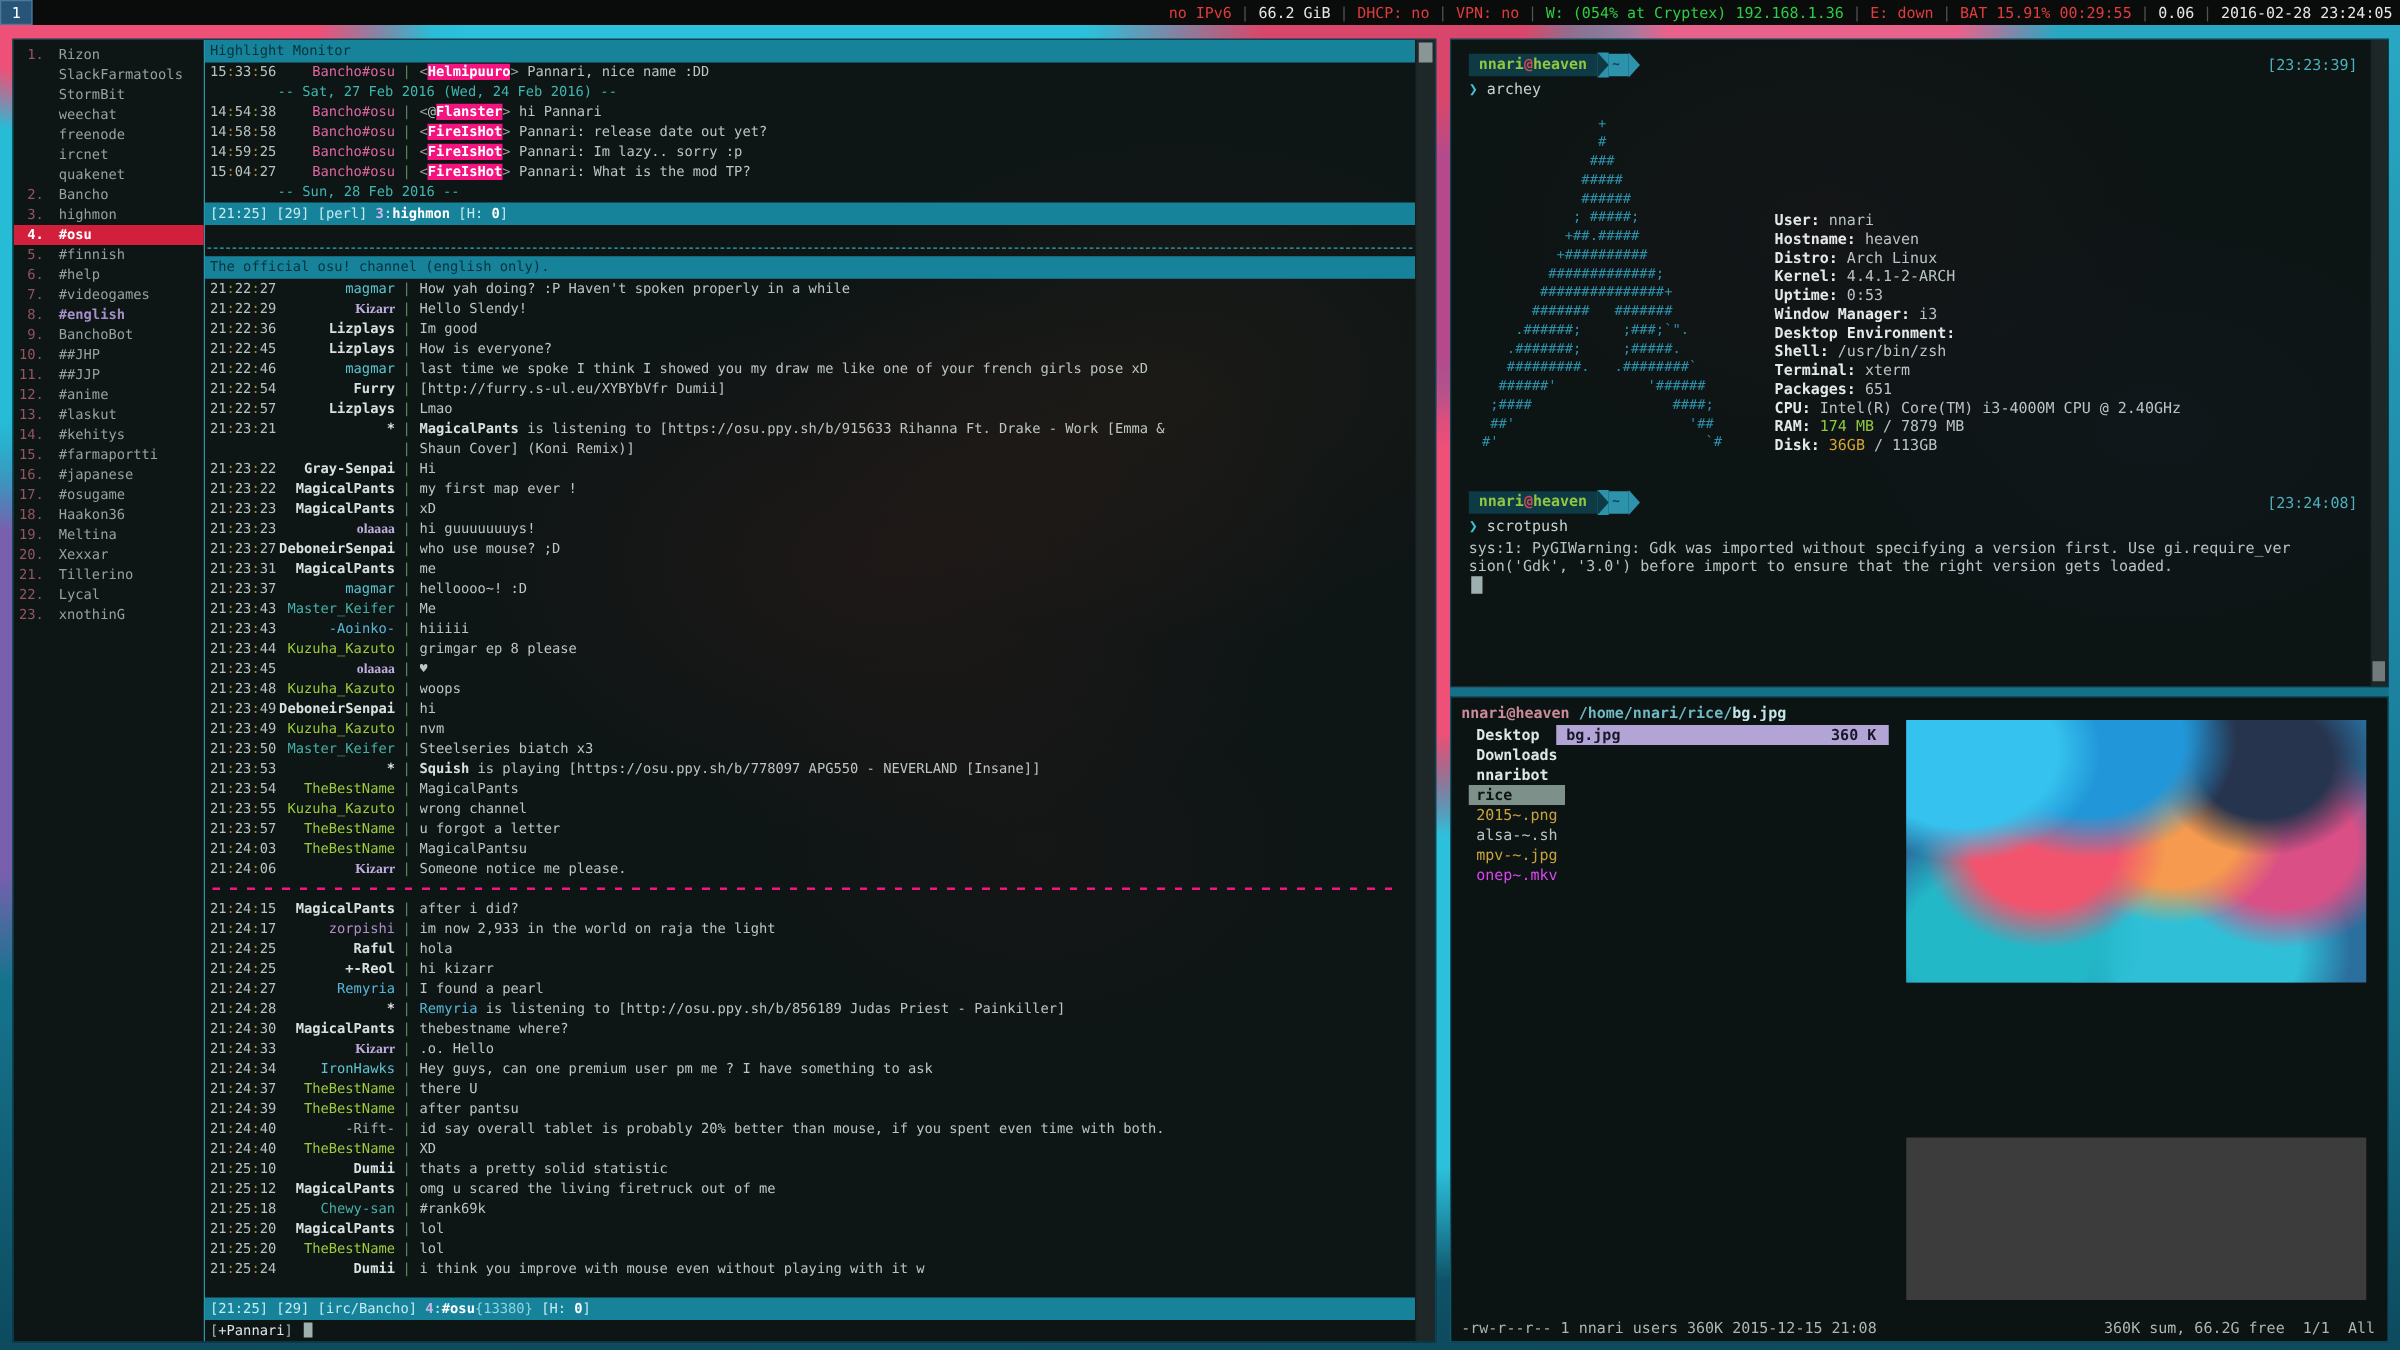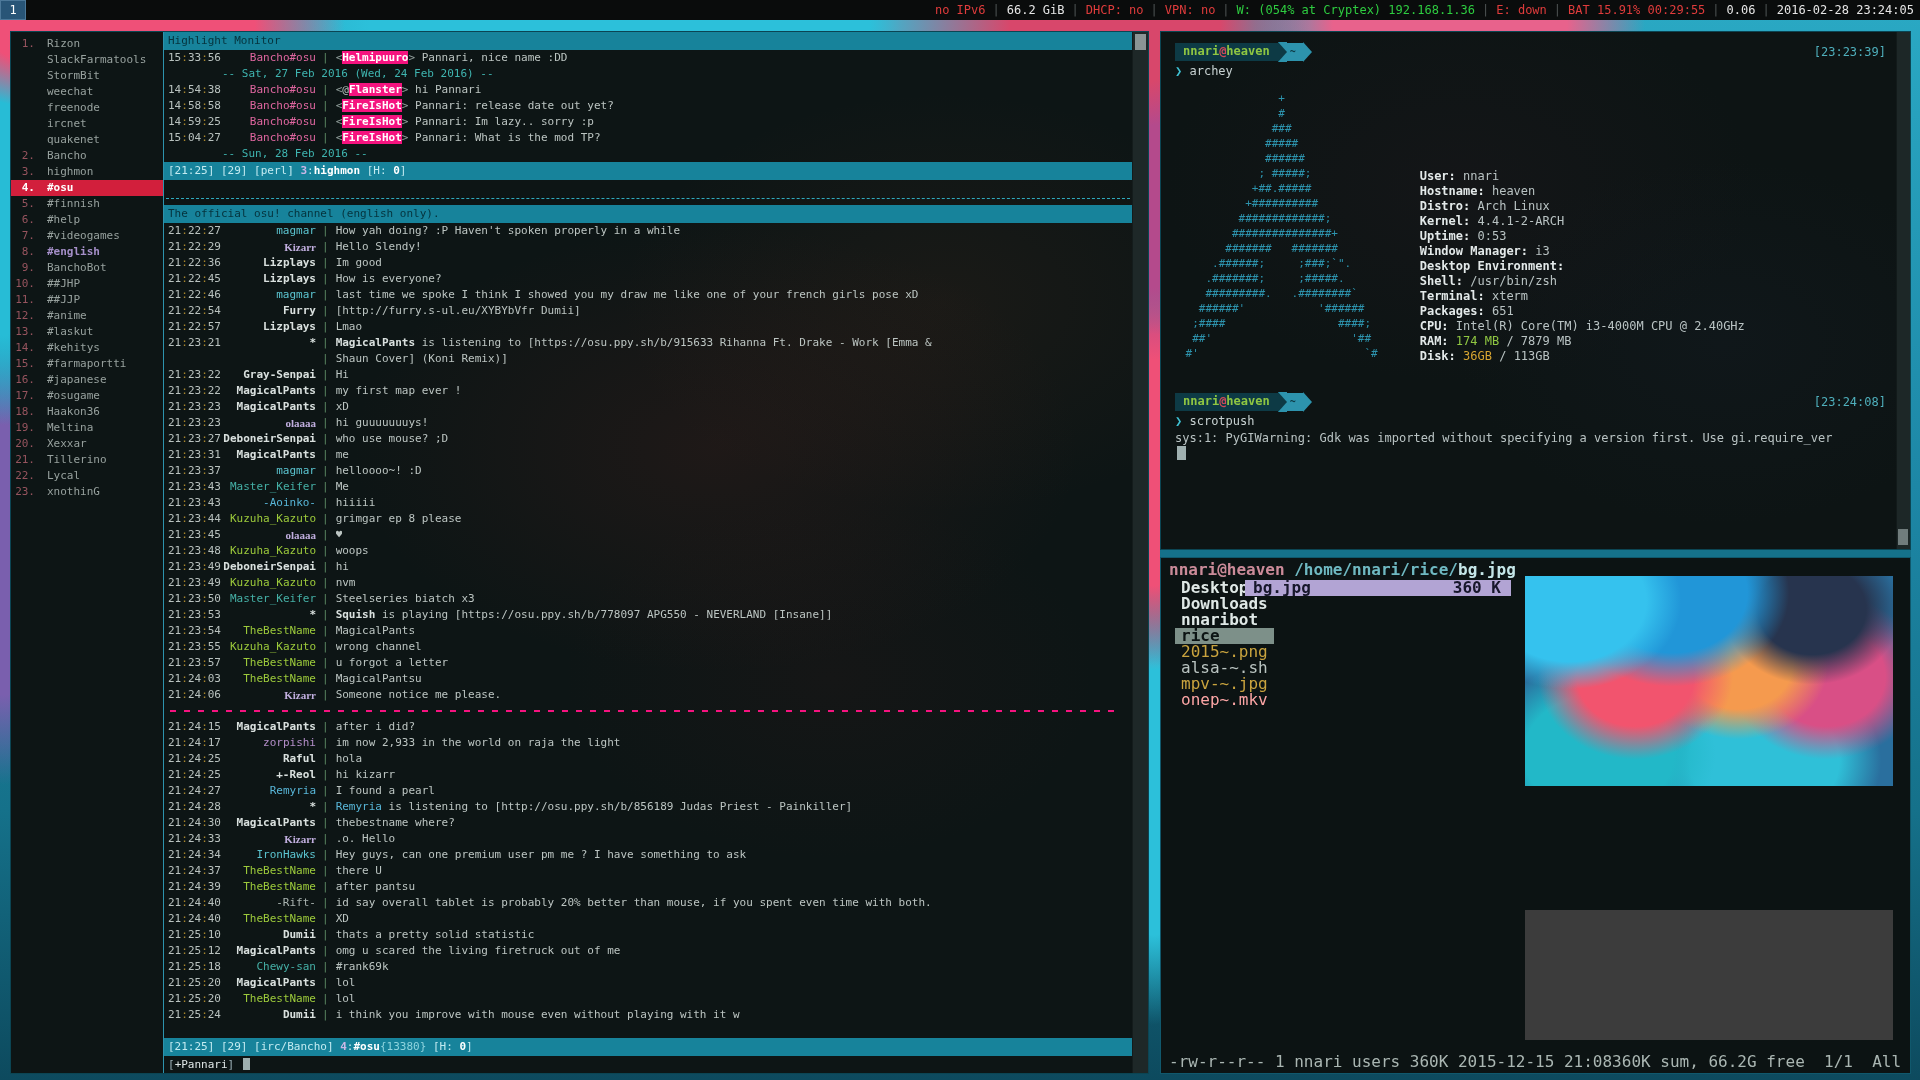--- a/index.html
+++ b/index.html
@@ -108,32 +108,32 @@
   .ai-row { height:15px; white-space:pre; }
   .ai-label { color:#e3e9e9; font-weight:bold; }
   .ai-val { color:#b9c3c3; }
   .av-green { color:#8fc642; } .av-yellow { color:#d7a531; }
   #scrotpush-block { margin-top:28px; }
   .warn { height:15px; white-space:pre; overflow:hidden; }
   #rt-scroll { position:absolute; right:0; top:0; width:14px; height:100%; background:#1d2727; border-left:1px solid #121a1a; }
   #rt-thumb { position:absolute; right:2px; bottom:4px; width:10px; height:16px; background:#707c7c; }
 
   
-  #rb-inner { position:relative; height:100%; font-size:16px; line-height:16px; padding:4px 0 0 8px; }
+  #rb-inner { position:relative; height:100%; font-size:12px; line-height:16px; padding:4px 0 0 8px; }
   #rg-header { white-space:pre; height:17px; }
   .rg-user { color:#cb8b99; font-weight:bold; }
   .rg-path { color:#6fb9c2; font-weight:bold; }
   .rg-file { color:#c5e6e8; font-weight:bold; }
   #rg-files { position:absolute; left:14px; top:22px; }
   .rg-row { height:16px; white-space:pre; padding:0 6px; }
   .rg-row.dir { color:#dfe8e6; font-weight:bold; }
   .rg-row.sel { background:#7d9089; color:#0c1414; }
   .rg-row.media { color:#c9a33e; }
   .rg-row.plain { color:#b9c3c0; }
-  .rg-row.vid { color:#fca5a5; }
+  .rg-row.vid { color:#d946ef; }
   #rg-bar { position:absolute; left:84px; top:22px; width:266px; height:16px; background:#b2a4d4;
     color:#17172b; font-weight:bold; display:flex; white-space:pre; padding:0 10px 0 8px; }
   #rg-size { margin-left:auto; }
   #rg-preview { position:absolute; left:364px; top:18px; width:368px; height:210px;
     background:
       radial-gradient(140px 110px at 12% 12%, #35c2ee 0 55%, transparent 80%),
       radial-gradient(150px 120px at 40% 8%, #2196d8 0 50%, transparent 78%),
       radial-gradient(120px 100px at 78% 16%, #27344e 0 45%, transparent 75%),
       radial-gradient(130px 110px at 30% 48%, #f2546e 0 45%, transparent 75%),
       radial-gradient(120px 100px at 58% 42%, #f59a4e 0 45%, transparent 75%),
@@ -315,20 +315,21 @@
       <div class="pline">
         <span class="pseg1"><span class="c-lime">nnari</span><span class="c-red2">@</span><span class="c-lime">heaven</span></span>
           <span class="ptri1"></span>
           <span class="pseg2">~</span>
           <span class="ptri2"></span>
         <span class="ptime">[23:24:08]</span>
       </div>
       <div class="cmdline"><span class="chev">❯</span> <span>scrotpush</span></div>
       <div id="warn-lines">
           <div class="warn">sys:1: PyGIWarning: Gdk was imported without specifying a version first. Use gi.require_ver</div>
+          <div class="warn">sion('Gdk', '3.0') before import to ensure that the right version gets loaded.</div>
         </div>
       <div><span class="cursor" style="width:9px;height:14px"></span></div>
     </div>
   </div>
   <div id="rt-scroll">
     <div id="rt-thumb"></div>
   </div>
 </div>
 
 <div class="gap-band"></div>

